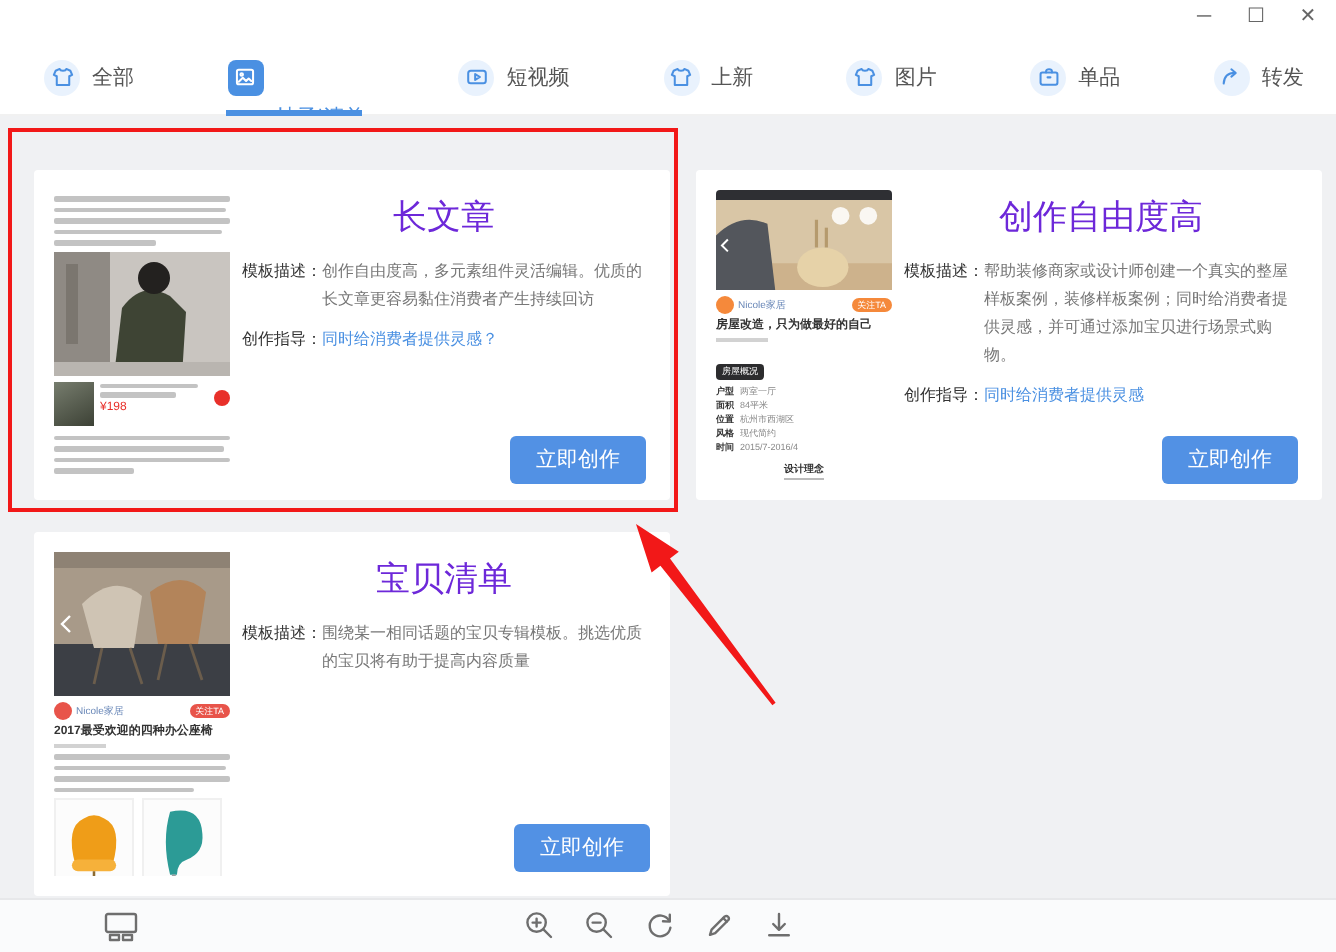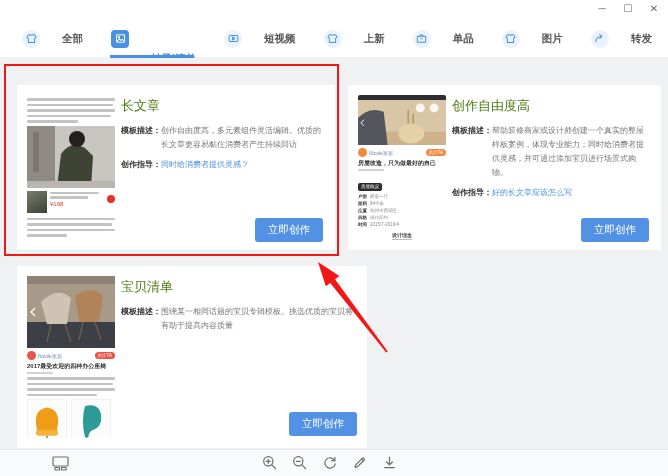--- a/index.html
+++ b/index.html
@@ -9,47 +9,47 @@
 
   
   .titlebar{position:absolute;top:0;left:0;right:0;height:20px;background:#fff;}
   .wctrls{position:absolute;right:8px;top:3px;display:flex;gap:14px;}
   .wctrls span{font-size:10px;color:#666;width:12px;text-align:center;cursor:default;line-height:12px;}
 
   
   .tabbar{position:absolute;top:20px;left:0;right:0;height:38px;background:#fff;
           border-bottom:1px solid #f1f1f1;display:flex;align-items:center;
           padding:0 16px 0 22px;justify-content:space-between;box-sizing:border-box;}
-  .tab{display:flex;align-items:center;gap:22px;height:38px;position:relative;cursor:pointer;font-weight:bold;}
+  .tab{display:flex;align-items:center;gap:6px;height:38px;position:relative;cursor:pointer;}
   .ticon{width:18px;height:18px;border-radius:50%;background:#e9f2fd;display:flex;
          align-items:center;justify-content:center;flex:none;}
   .ticon svg{width:11px;height:11px;stroke:#4a90e2;fill:none;stroke-width:1.1;
              stroke-linecap:round;stroke-linejoin:round;}
   .tab.active .ticon{border-radius:4px;background:#4a90e2;}
   .tab.active .ticon svg{stroke:#fff;}
   .tlabel{font-size:10.5px;color:#555;white-space:nowrap;}
   .tab.active .tlabel{color:#4a90e2;margin-top:40px;}
   .tab.active::after{content:"";position:absolute;bottom:0;left:-1px;right:2px;height:2.5px;background:#4a90e2;}
 
   
   .content{position:absolute;top:58px;left:0;right:0;bottom:26px;background:#f0f1f3;}
   .card{position:absolute;background:#fff;border-radius:2px;}
   #card1{left:17px;top:27px;width:318px;height:165px;}
   #card2{left:348px;top:27px;width:313px;height:165px;}
-  #card3{left:17px;top:208px;width:318px;height:182px;padding-left:32px;}
+  #card3{left:17px;top:208px;width:318px;height:182px;}
 
   .thumb{position:absolute;left:10px;top:10px;width:88px;overflow:hidden;background:#fff;}
   #card1 .thumb,#card2 .thumb{height:145px;}
   #card3 .thumb{height:162px;}
   .thumb svg.scene{display:block;width:100%;}
 
   .cbody{position:absolute;left:104px;top:10px;right:12px;}
-  .ctitle{font-size:13px;color:#4d7c0f;margin:2px 0 9px;}
+  .ctitle{font-size:17px;color:#6d28d9;margin:2px 0 9px;text-align:center;}
   .crow{display:flex;font-size:8px;line-height:14px;margin-bottom:6px;}
-  .clabel{color:#333;font-weight:bold;white-space:nowrap;}
+  .clabel{color:#333;font-weight:normal;white-space:nowrap;}
   .ctext{color:#777;}
   .clink{color:#4a90e2;text-decoration:none;cursor:pointer;}
   .cta{position:absolute;right:12px;bottom:8px;background:#5291e4;color:#fff;border:none;
        border-radius:3px;font-size:10.5px;padding:5px 13px;font-family:inherit;cursor:pointer;}
   #card3 .cta{bottom:12px;right:10px;}
 
   
   .bar{height:2.5px;background:#c3c3c3;border-radius:1px;margin:3px 0;}
   .prod{display:flex;align-items:flex-start;gap:3px;margin:3px 0;height:24px;}
   .pimg{width:20px;height:22px;background:linear-gradient(150deg,#777d6e,#3c4135);flex:none;}
@@ -135,34 +135,34 @@
       <span class="ticon">
           <svg viewBox="0 0 12 12">
             <path d="M4.2 1.6 L2 2.6 L1 4.8 L2.6 5.6 L2.6 10.4 L9.4 10.4 L9.4 5.6 L11 4.8 L10 2.6 L7.8 1.6 C7.4 2.9 4.6 2.9 4.2 1.6 Z"></path>
           </svg>
         </span>
       <span class="tlabel">上新</span>
     </div>
     <div class="tab">
       <span class="ticon">
           <svg viewBox="0 0 12 12">
+            <path d="M4.2 1.6 L2 2.6 L1 4.8 L2.6 5.6 L2.6 10.4 L9.4 10.4 L9.4 5.6 L11 4.8 L10 2.6 L7.8 1.6 C7.4 2.9 4.6 2.9 4.2 1.6 Z"></path>
+          </svg>
+        </span>
+      <span class="tlabel">图片</span>
+    </div>
+    <div class="tab">
+      <span class="ticon">
+          <svg viewBox="0 0 12 12">
             <rect x="1.4" y="3.6" width="9.2" height="6.6" rx="1"></rect>
             <path d="M4.4 3.6 V2.9 C4.4 2.2 5 1.8 6 1.8 C7 1.8 7.6 2.2 7.6 2.9 V3.6"></path>
             <path d="M5.2 6.2 H6.8"></path>
           </svg>
         </span>
       <span class="tlabel">单品</span>
-    </div>
-    <div class="tab">
-      <span class="ticon">
-          <svg viewBox="0 0 12 12">
-            <path d="M4.2 1.6 L2 2.6 L1 4.8 L2.6 5.6 L2.6 10.4 L9.4 10.4 L9.4 5.6 L11 4.8 L10 2.6 L7.8 1.6 C7.4 2.9 4.6 2.9 4.2 1.6 Z"></path>
-          </svg>
-        </span>
-      <span class="tlabel">图片</span>
     </div>
     <div class="tab">
       <span class="ticon">
           <svg viewBox="0 0 12 12">
             <path d="M2 9.6 C2.2 5.6 4.8 3.8 8.2 3.7"></path>
             <path d="M6.2 1.8 L8.6 3.8 L6.2 5.8"></path>
           </svg>
         </span>
       <span class="tlabel">转发</span>
     </div>
@@ -255,25 +255,25 @@
             <span class="fk">时间</span>
             <span class="fv">2015/7-2016/4</span>
           </div>
         <div class="sechead"><span>设计理念</span></div>
         
       </div>
       <div class="cbody">
         <div class="ctitle">创作自由度高</div>
         <div class="crow">
           <span class="clabel">模板描述：</span>
-          <span class="ctext">帮助装修商家或设计师创建一个真实的整屋样板案例，体现专业能力；同时给消费者提供灵感，并可通过添加宝贝进行场景式购物。</span>
+          <span class="ctext">帮助装修商家或设计师创建一个真实的整屋样板案例，装修样板案例；同时给消费者提供灵感，并可通过添加宝贝进行场景式购物。</span>
         </div>
         <div class="crow">
           <span class="clabel">创作指导：</span>
-          <a class="clink">好的长文章应该怎么写</a>
+          <a class="clink">同时给消费者提供灵感</a>
         </div>
       </div>
       <button class="cta">立即创作</button>
     </div>
 
     <div class="card" id="card3">
       <div class="thumb">
         <svg class="scene" viewBox="0 0 88 72" preserveAspectRatio="none">
           <rect width="88" height="72" fill="#a89a89"></rect>
           <rect width="88" height="8" fill="#8e8274"></rect>

